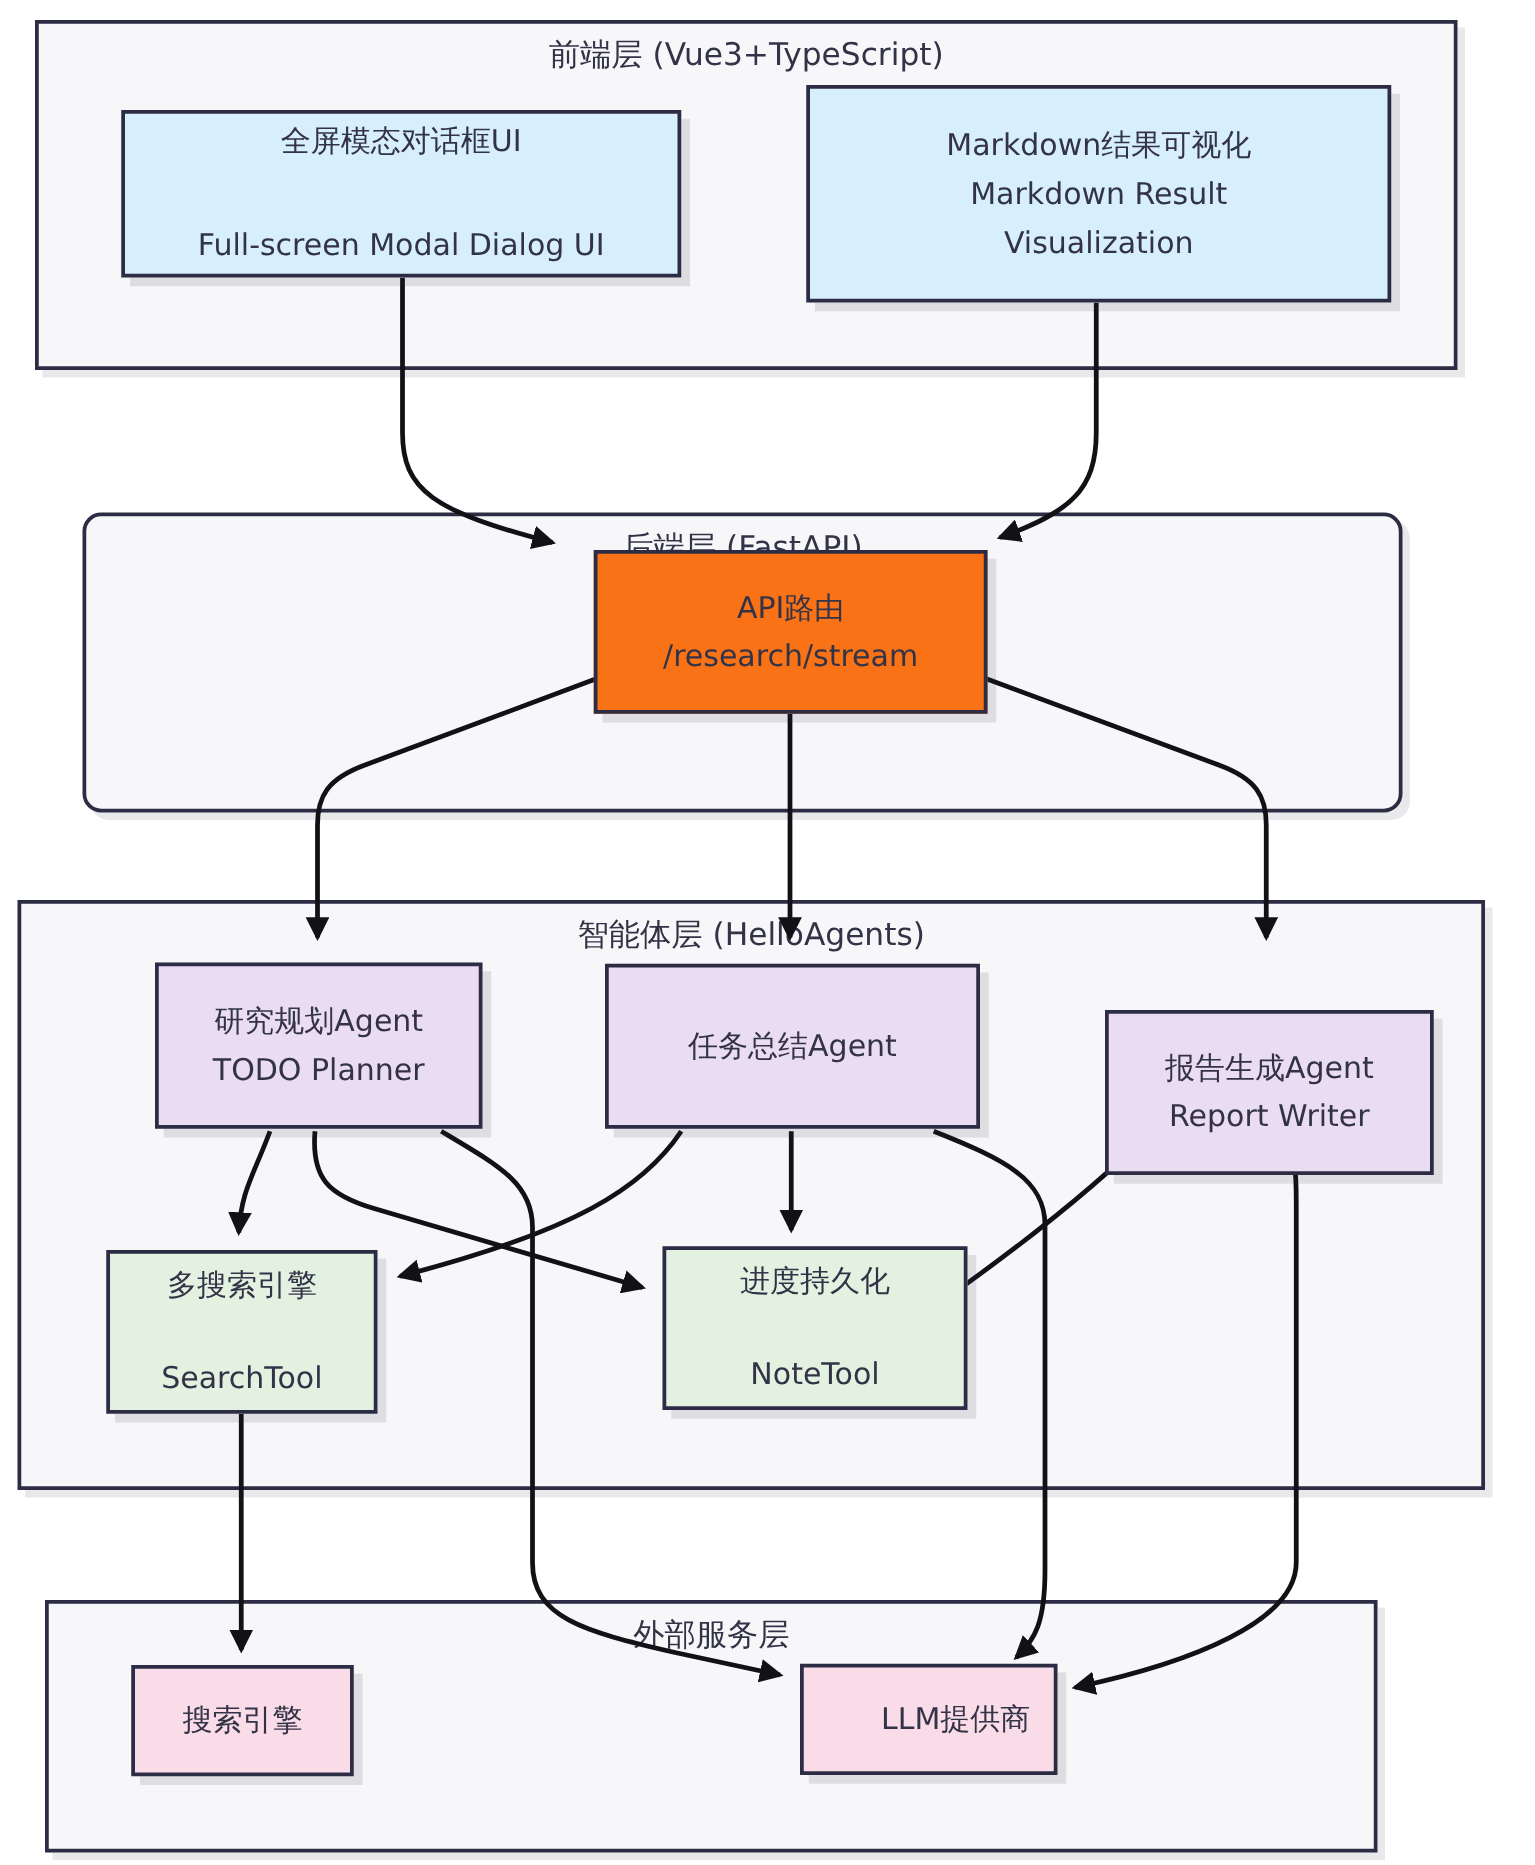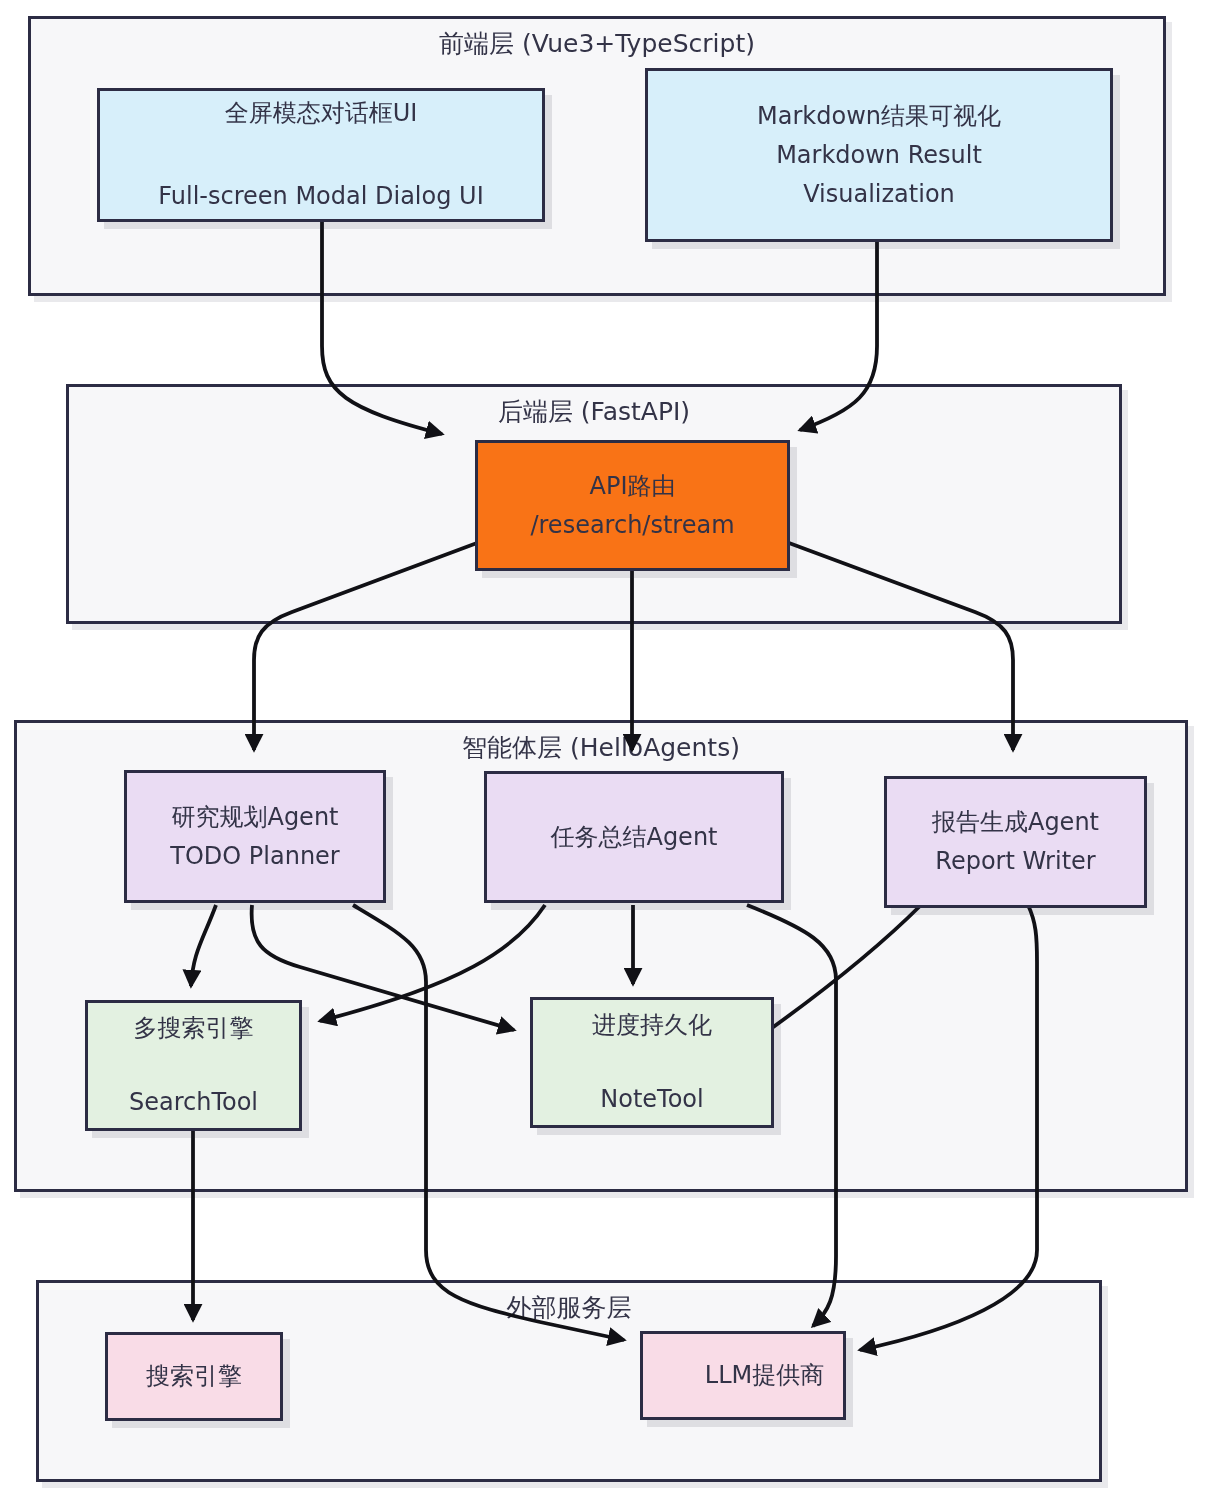--- a/index.html
+++ b/index.html
@@ -20,21 +20,21 @@
   }
   .layer-title{
     position:absolute;
     top:8px;left:0;right:0;
     text-align:center;
     font-size:25px;
     color:#333347;
     white-space:nowrap;
   }
   #layer-frontend{left:28px;top:16px;width:1132px;height:274px;}
-  #layer-backend{left:66px;top:384px;width:1050px;height:234px;}
+  #layer-backend{left:66px;top:410px;width:1050px;height:234px;border-radius:15px;}
   #layer-agents{left:14px;top:720px;width:1168px;height:466px;}
   #layer-external{left:36px;top:1280px;width:1060px;height:196px;}
 
   #edges{position:absolute;left:0;top:0;z-index:2;}
 
   .node{
     position:absolute;
     border:3px solid #2c2c44;
     box-shadow:7px 7px 0 rgba(44,44,68,0.12);
     display:flex;flex-direction:column;
@@ -50,21 +50,21 @@
   .fill-backend{background:#f97316;}
   .fill-agent{background:#eadcf3;}
   .fill-tool{background:#e3f1e1;gap:35px;}
   .fill-external{background:#f9dce7;}
 
   #node-modal{left:97px;top:88px;width:448px;height:134px;gap:44px;}
   #node-markdown{left:645px;top:68px;width:468px;height:174px;}
   #node-api{left:475px;top:440px;width:315px;height:131px;}
   #node-planner{left:124px;top:770px;width:262px;height:133px;}
   #node-summarizer{left:484px;top:771px;width:300px;height:132px;}
-  #node-writer{left:884px;top:776px;width:263px;height:132px;}
+  #node-writer{left:884px;top:808px;width:263px;height:132px;}
   #node-searchtool{left:85px;top:1000px;width:217px;height:131px;}
   #node-notetool{left:530px;top:997px;width:244px;height:131px;}
   #node-engine{left:105px;top:1332px;width:178px;height:89px;}
   #node-llm{left:640px;top:1331px;width:206px;height:89px;padding-left:43px;}
 </style>
 </head>
 <body>
 
 <div id="canvas">
 

